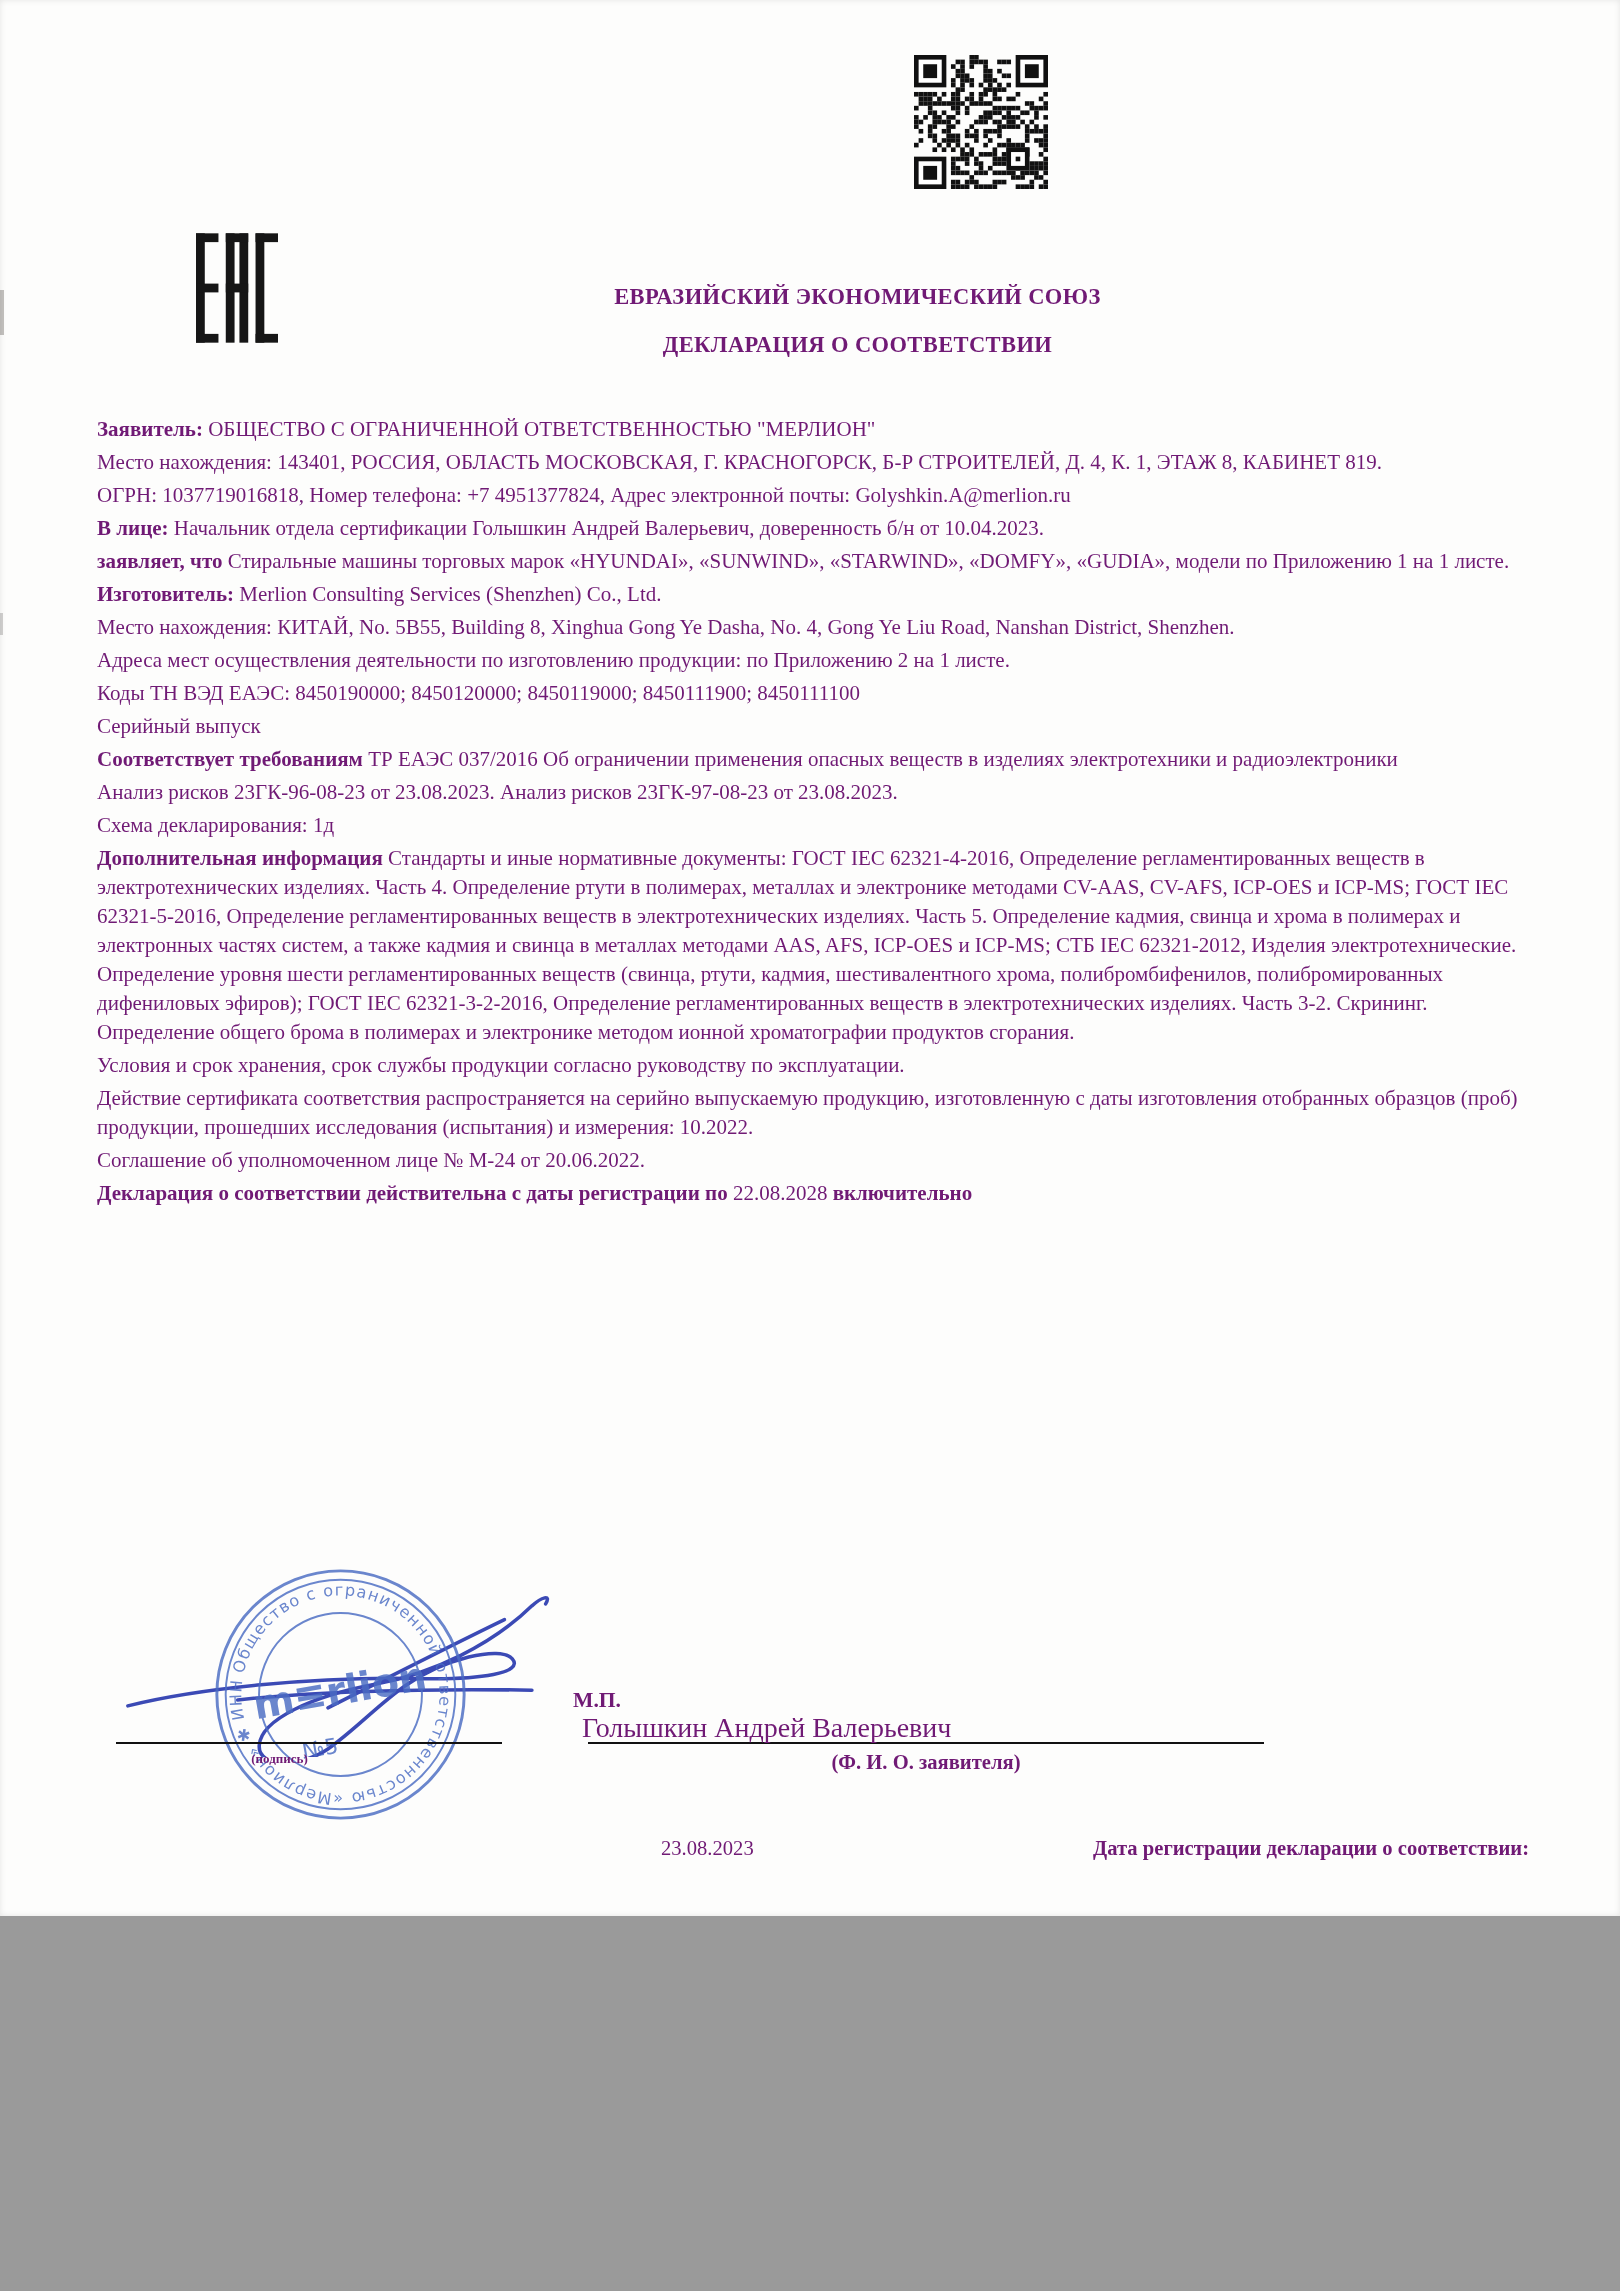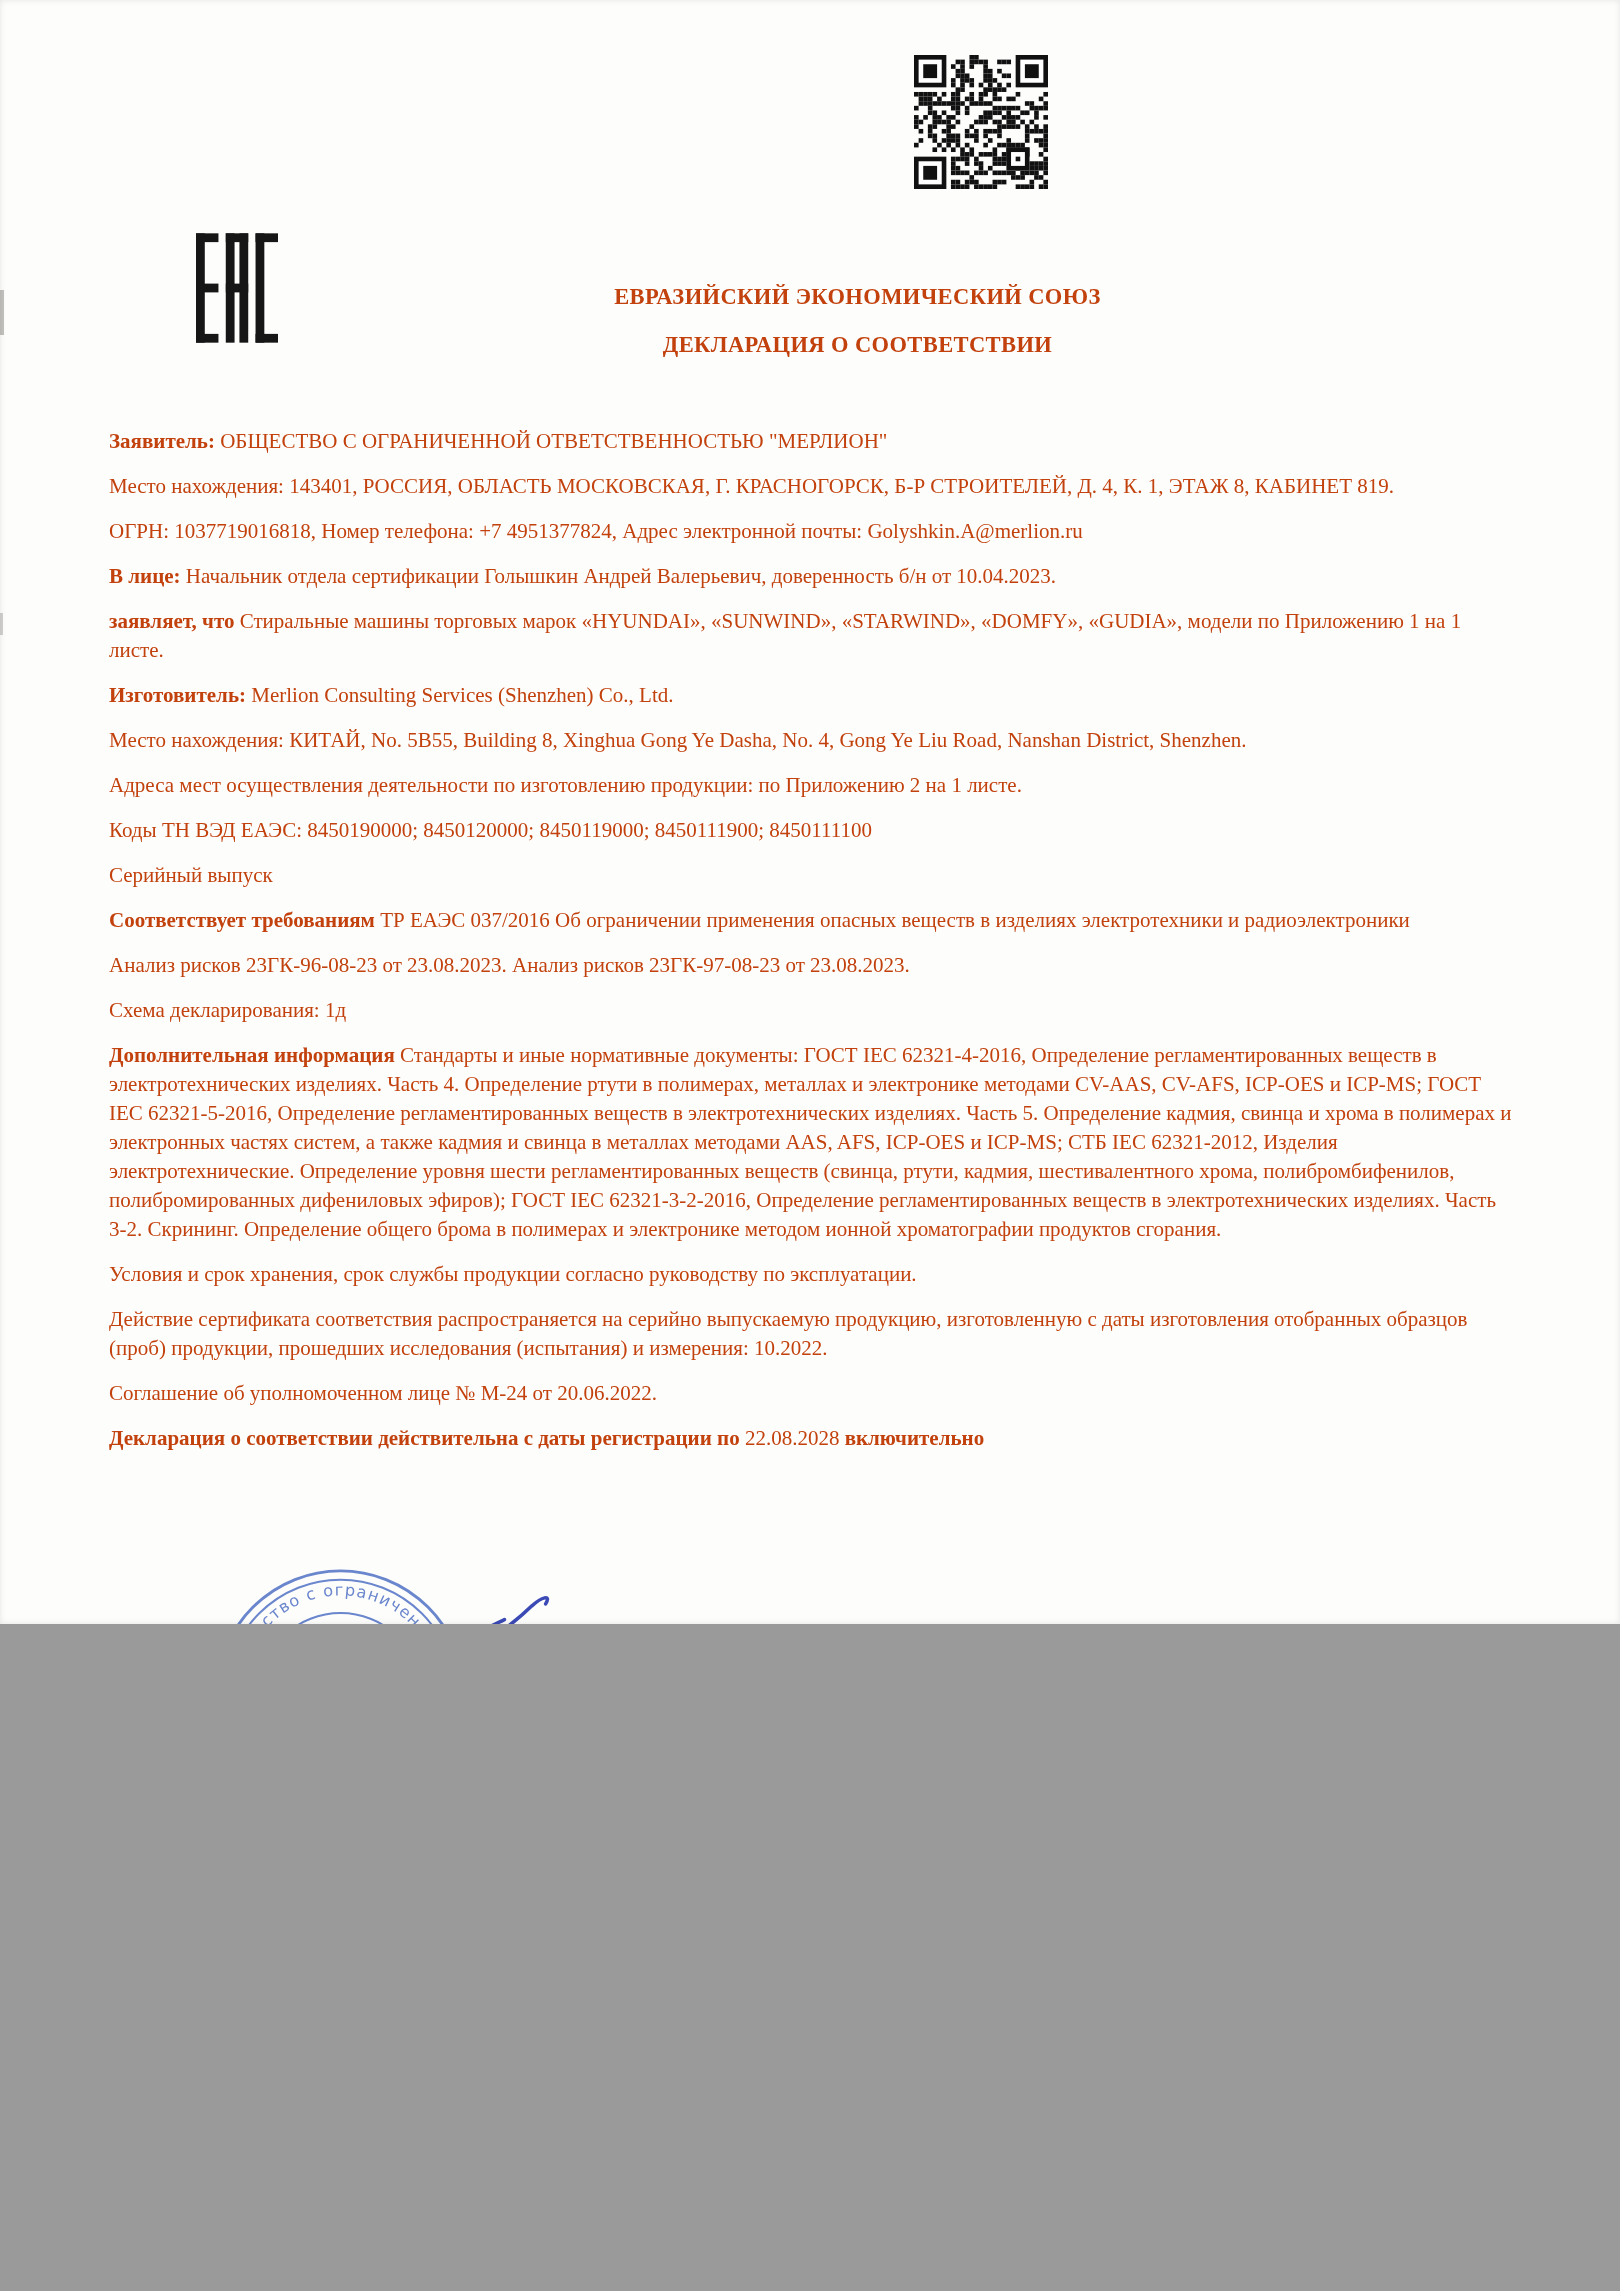--- a/index.html
+++ b/index.html
@@ -1,31 +1,31 @@
 <!DOCTYPE html>
 <html><head>
 <meta charset="utf-8">
 <style>
   html,body{margin:0;padding:0;background:#9a9a9a;}
   .page{
     position:relative;
-    width:1620px;height:1624px;
+    width:1620px;height:1916px;
     background:#fdfdfc;
     overflow:hidden;
     font-family:"Liberation Serif","DejaVu Serif",serif;
-    color:#c2410c;
+    color:#701a75;
   }
   .page::after{content:"";position:absolute;inset:0;box-shadow:inset 0 0 5.9px rgba(0,0,0,.10);pointer-events:none;}
   .eac-logo{position:absolute;left:196px;top:233px;width:82px;height:110px;}
   .qr{position:absolute;left:914px;top:55px;width:134px;height:134px;}
   .title{position:absolute;left:186px;width:1343px;text-align:center;font-weight:bold;font-size:22.5px;letter-spacing:0.4px;}
   .title.t1{top:284px;}
   .title.t2{top:332px;}
   .doc-body{position:absolute;left:93px;top:411px;width:1436px;font-size:21px;line-height:29px;}
-  .doc-body p{margin:16px;}
+  .doc-body p{margin:4px;}
   .b{font-weight:bold;}
   .sig-line{position:absolute;height:2px;background:#111;}
   .line-left{left:116px;top:1742px;width:386px;}
   .line-right{left:588px;top:1742px;width:676px;}
   .mp{position:absolute;left:573px;top:1688px;font-weight:bold;font-size:21.6px;}
   .fio-name{position:absolute;left:582px;top:1712px;font-size:28px;}
   .cap-sign{position:absolute;left:157px;top:1751px;width:245px;text-align:center;font-weight:bold;font-size:13px;}
   .cap-fio{position:absolute;left:588px;top:1751px;width:676px;text-align:center;font-weight:bold;font-size:20.6px;}
   .reg-row{position:absolute;left:93px;width:1436px;font-size:20.6px;}
   .reg-row .lbl{font-weight:bold;}

